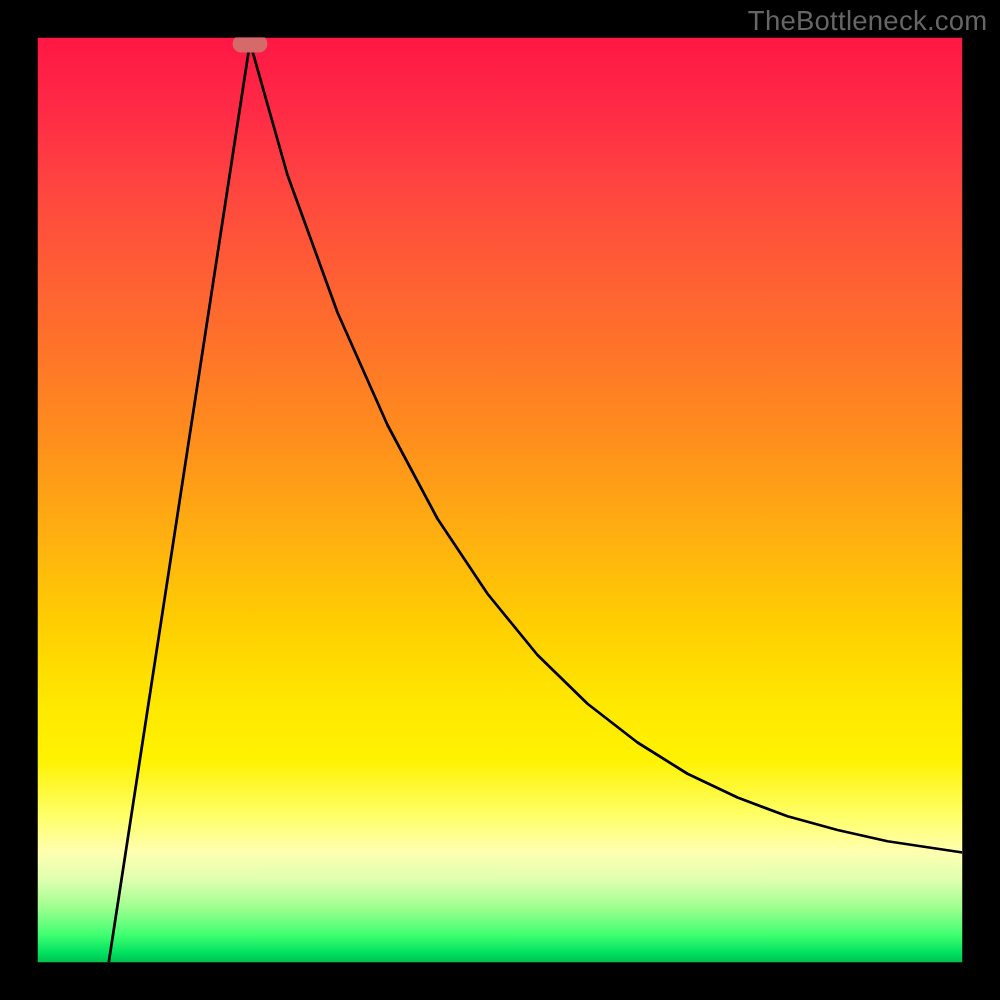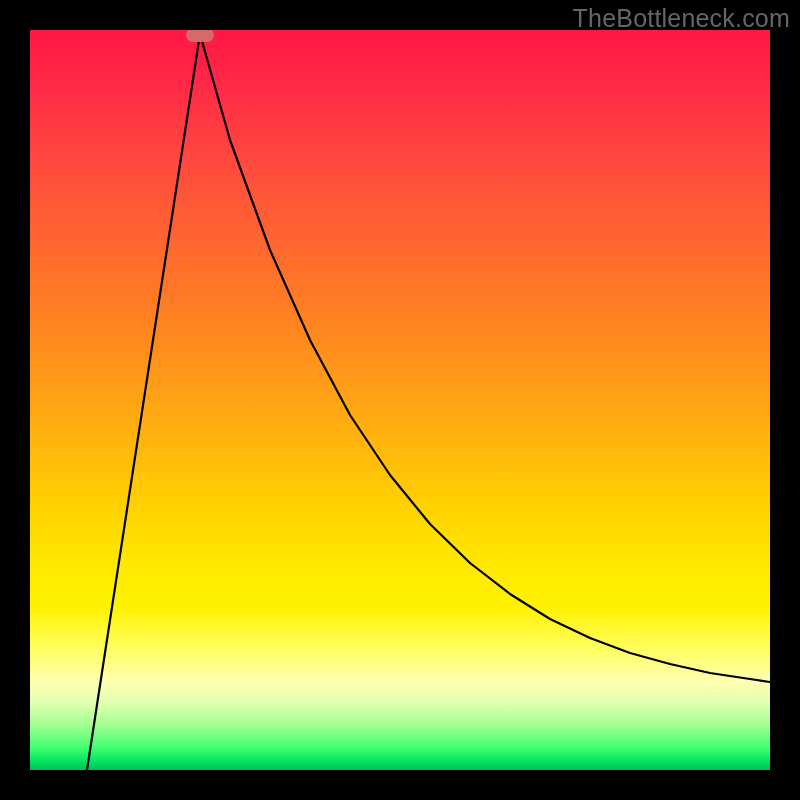--- a/index.html
+++ b/index.html
@@ -19,21 +19,21 @@
       #ffff66 84%,
       #ffffb0 88%,
       #e0ffb0 91%,
       #a0ff90 94%,
       #40ff70 97%,
       #00e060 99%,
       #00c050 100%);
   }
   svg.curve{position:absolute;left:0;top:0;width:740px;height:740px;pointer-events:none}
   .marker{position:absolute;width:28px;height:14px;border-radius:7px;background:#d46a6a;transform:translate(-50%,-50%)}
-  .watermark{position:absolute;top:4px;right:10px;color:#666;font-size:25px;font-weight:500;letter-spacing:0.2px}
+  .watermark{position:absolute;top:4px;right:10px;color:#666;font-size:22px;font-weight:500;letter-spacing:0.2px}
 </style>
 </head>
 <body>
 
 <div class="frame">
   <div class="plot">
     <div class="gradient"></div>
     <svg class="curve" viewBox="0 0 740 740" preserveAspectRatio="none">
       <path d="M57 740 L170 4 L200 110 L240 220 L280 310 L320 385 L360 445 L400 494 L440 533 L480 564 L520 589 L560 608 L600 623 L640 634 L680 643 L720 649 L740 652" fill="none" stroke="#000" stroke-width="2.2" stroke-linecap="round" stroke-linejoin="round"></path>
     </svg>

